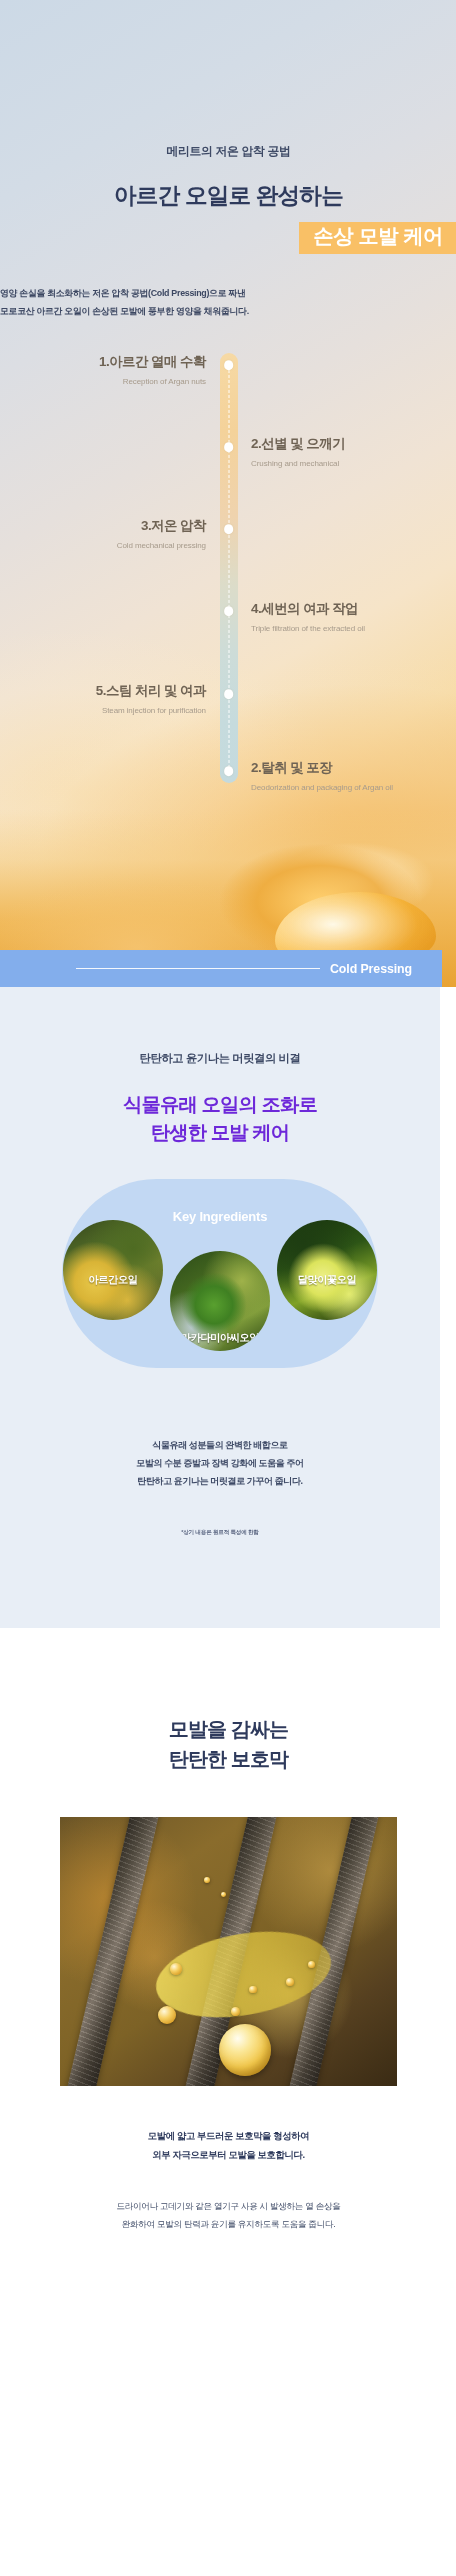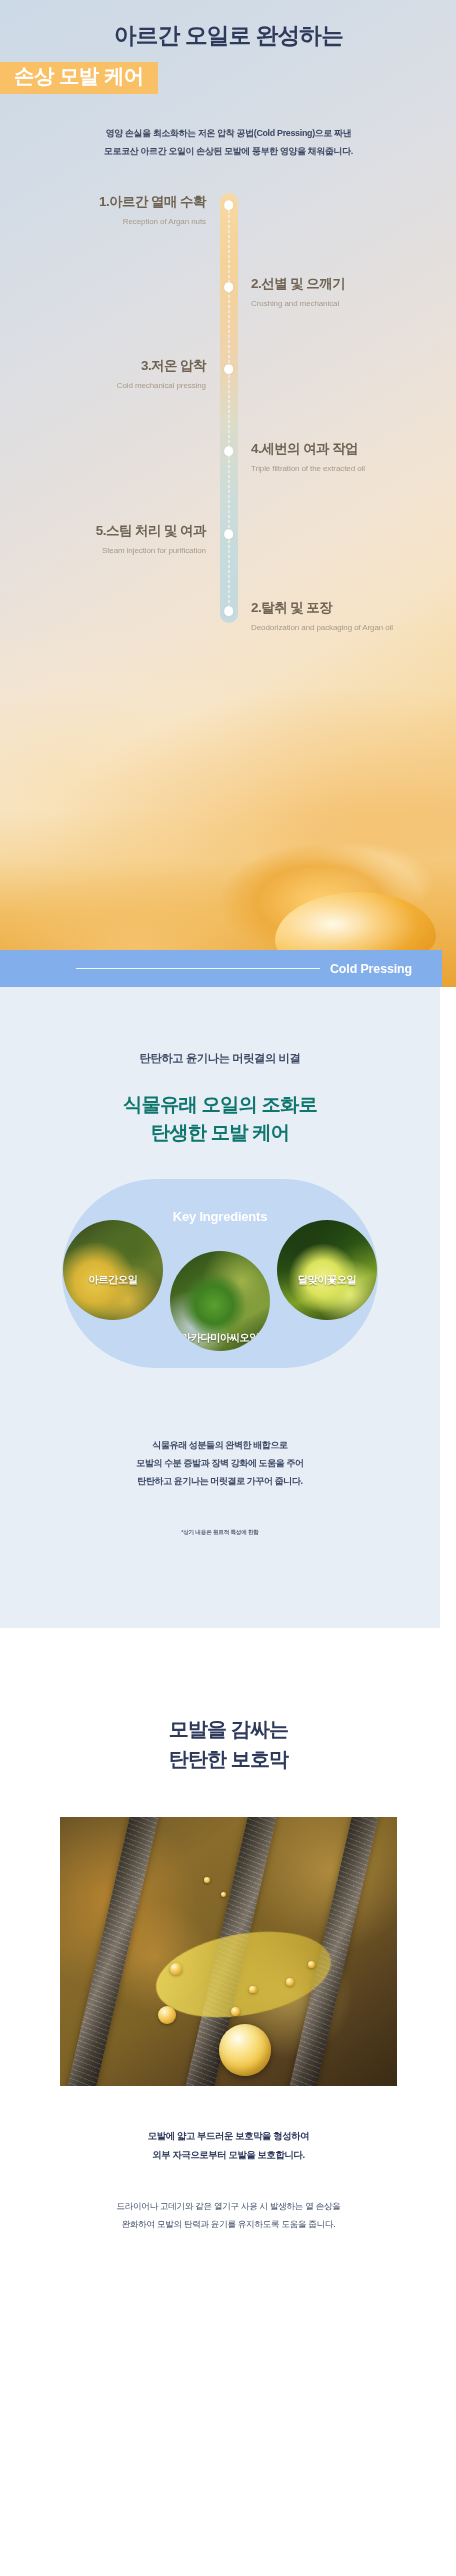--- a/index.html
+++ b/index.html
@@ -43,28 +43,28 @@
   .hero-inner { position:relative; z-index:3; }
 
   .hero-eyebrow {
     text-align:center; color:#3e4a66; font-size:11.8px; font-weight:700;
     letter-spacing:-0.3px; padding-top:144px;
   }
   .hero-title {
     text-align:center; color:#2e3a5c; font-size:22.6px; font-weight:800;
     letter-spacing:-0.8px; margin-top:21.5px; line-height:1.25;
   }
-  .hero-badge-wrap { text-align:left; margin-top:11.8px; }
+  .hero-badge-wrap { text-align:right; margin-top:11.8px; }
   .hero-badge {
     display:inline-block; background:#f9c066; color:#ffffff;
     font-size:20.4px; font-weight:800; letter-spacing:-0.5px;
     padding:3.2px 14px 5.4px 14px; line-height:1.15;
   }
   .hero-lead {
-    text-align:center; color:#3c4762; font-size:8.9px; font-weight:700;
+    color:#3c4762; font-size:8.9px; font-weight:700;
     letter-spacing:-0.3px; line-height:2.05; margin-top:30px;
   }
 
   
   .timeline { position:relative; margin-top:33px; height:473px; }
   .tl-bar {
     position:absolute; left:50%; transform:translateX(-50%);
     top:0; width:18px; height:430px; border-radius:9px;
     background:linear-gradient(180deg,#f6d9a4 0%,#f4d29a 18%,#efd3ae 38%,#dcdcc9 54%,#cddcd8 70%,#c6dbdd 86%,#c4dade 100%);
   }
@@ -104,21 +104,21 @@
   
   .ingredients {
     width:440px; background:#e8eef6; padding-top:64px; padding-bottom:91px;
     position:relative;
   }
   .ing-eyebrow {
     text-align:center; color:#3e4a66; font-size:11.3px; font-weight:700;
     letter-spacing:-0.4px;
   }
   .ing-title {
-    text-align:center; color:#0f766e; font-size:19.3px; font-weight:800;
+    text-align:center; color:#6d28d9; font-size:19.3px; font-weight:800;
     letter-spacing:-0.8px; line-height:1.45; margin-top:25px;
   }
   .ing-blob-wrap { position:relative; height:226px; margin-top:32px; }
   .ing-blob {
     position:absolute; left:50%; transform:translateX(-50%); top:0;
     width:316px; height:189px; border-radius:95px; background:#c2d8f3;
   }
   .ing-blob-label {
     position:absolute; left:50%; transform:translateX(-50%); top:30px;
     color:#ffffff; font-size:13px; font-weight:800; letter-spacing:-0.2px;
@@ -230,20 +230,21 @@
 </style>
 </head>
 <body>
 
 <div class="page">
 
   <section class="hero">
     <div class="hero-oil"></div>
 
     <div class="hero-inner">
+      <div class="hero-eyebrow">메리트의 저온 압착 공법</div>
       <h1 class="hero-title">아르간 오일로 완성하는</h1>
       <div class="hero-badge-wrap">
         <span class="hero-badge">손상 모발 케어</span>
       </div>
       <p class="hero-lead">
         <span>영양 손실을 최소화하는 저온 압착 공법(Cold Pressing)으로 짜낸</span><br>
         <span>모로코산 아르간 오일이 손상된 모발에 풍부한 영양을 채워줍니다.</span>
       </p>
 
       <div class="timeline">

